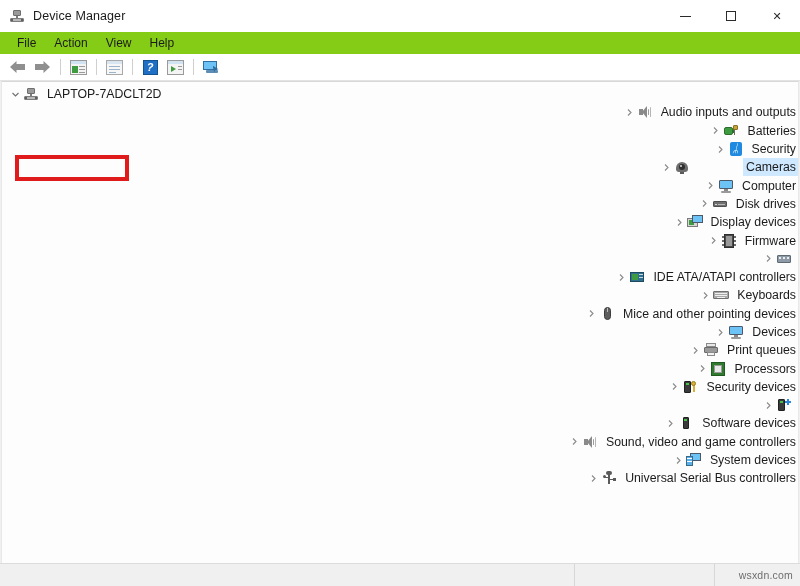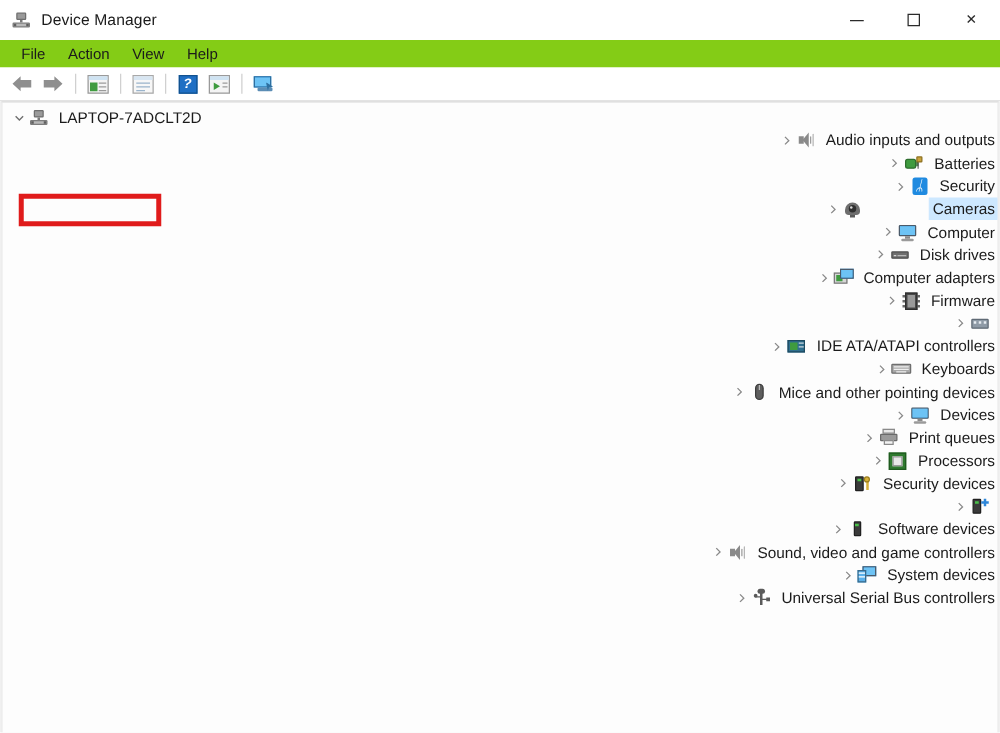--- a/index.html
+++ b/index.html
@@ -601,21 +601,21 @@
               <svg width="9" height="9" viewBox="0 0 9 9" aria-hidden="true">
                 <path d="M3 1.5 L6 4.5 L3 7.5" stroke="#8a8a8a" stroke-width="1.1" fill="none"></path>
               </svg>
             </span>
             <span class="node-icon ic ic-disp">
               <i class="a-card"></i>
               <i class="a-chip"></i>
               <i class="a-mon"></i>
               <i class="a-mon-in"></i>
             </span>
-            <span class="node-label">Computer adapters</span>
+            <span class="node-label">Display devices</span>
           </div>
           <div class="tree-row level1">
             <span class="chev">
               <svg width="9" height="9" viewBox="0 0 9 9" aria-hidden="true">
                 <path d="M3 1.5 L6 4.5 L3 7.5" stroke="#8a8a8a" stroke-width="1.1" fill="none"></path>
               </svg>
             </span>
             <span class="node-icon ic ic-fw">
               <i class="f-p1"></i>
               <i class="f-p2"></i>
@@ -803,14 +803,19 @@
               <i class="u-sq"></i>
             </span>
             <span class="node-label">Universal Serial Bus controllers</span>
           </div>
         </div>
 
       <div class="annotation-box" id="annotation-box" style="left: 13px; top: 73.3359px; width: 114px; height: 26px; border-color: rgb(224, 27, 27);"></div>
     </div>
   </div>
 
+  <div class="statusbar">
+    <div class="status-seg a"></div>
+    <div class="status-seg b"></div>
+    <div class="watermark">wsxdn.com</div>
+  </div>
 
 </div>
 
 </body></html>

